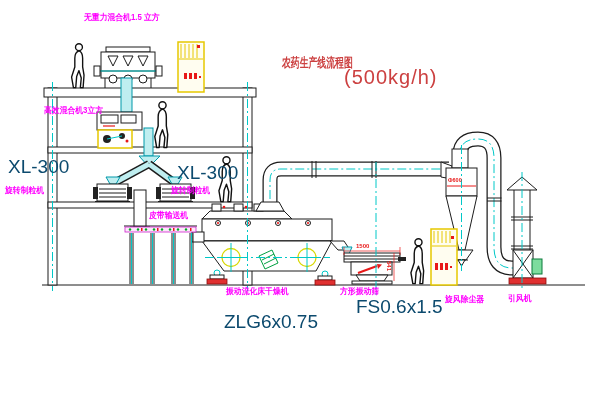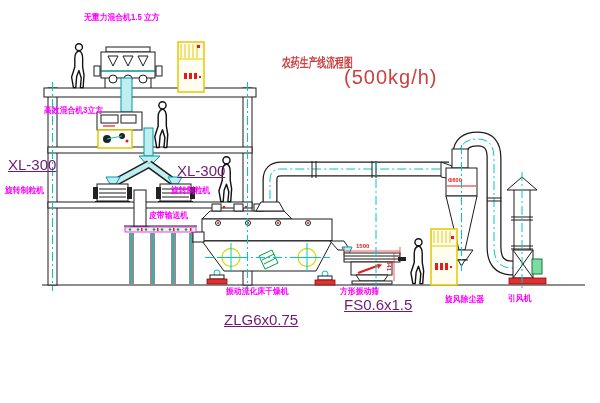--- a/index.html
+++ b/index.html
@@ -1,21 +1,21 @@
 <!DOCTYPE html>
 <html><head>
 <meta charset="utf-8">
 <style>
   html,body{margin:0;padding:0;background:#fff;}
   .stage{position:relative;width:600px;height:403px;background:#ffffff;overflow:hidden;
          font-family:"Liberation Sans",sans-serif;padding-left:15px;}
   .stage svg{position:absolute;left:0;top:0;}
   .lbl{position:absolute;white-space:nowrap;line-height:1;}
   .m{color:#ff00ff;font-size:8.5px;font-weight:bold;transform:scaleX(.92);transform-origin:0 0;}
-  .m2{color:#701a75;font-size:15px;font-weight:normal;letter-spacing:0;text-decoration:underline;}
+  .m2{color:#0c4a6e;font-size:19px;font-weight:normal;letter-spacing:0;}
   .r{color:#e81919;font-size:6px;font-weight:bold;}
   .rv{color:#e81919;font-size:6px;font-weight:bold;writing-mode:vertical-rl;}
   .title-cn{color:#cc4040;font-size:13px;font-weight:bold;transform:scaleX(.68);transform-origin:0 0;}
   .title-cap{color:#cc4040;font-size:20px;font-weight:400;letter-spacing:1px;margin-top:20px;}
   .wfill{fill:#fff;stroke:#1c1c1c;stroke-width:1;}
   .ln{stroke:#1c1c1c;fill:none;stroke-width:1;}
   .cy{stroke:#00c8c8;fill:none;stroke-width:1;}
   .cyd{stroke:#00c8c8;fill:none;stroke-width:1;stroke-dasharray:9 3 2 3;}
   .yellow{stroke:#e6c800;fill:none;}
 </style>
@@ -309,20 +309,20 @@
 <div class="lbl title-cap" style="left:344px;top:47px">(500kg/h)</div>
 <div class="lbl m" style="left:44px;top:106px">高效混合机3立方</div>
 <div class="lbl m2" style="left:8px;top:157px">XL-300</div>
 <div class="lbl m" style="left:5px;top:186px">旋转制粒机</div>
 <div class="lbl m2" style="left:177px;top:163px">XL-300</div>
 <div class="lbl m" style="left:171px;top:186px">旋转制粒机</div>
 <div class="lbl m" style="left:149px;top:211px">皮带输送机</div>
 <div class="lbl m" style="left:226px;top:287px">振动流化床干燥机</div>
 <div class="lbl m2" style="left:224px;top:312px">ZLG6x0.75</div>
 <div class="lbl m" style="left:340px;top:287px">方形振动筛</div>
-<div class="lbl m2" style="left:344px;top:297px">FS0.6x1.5</div>
+<div class="lbl m2" style="left:356px;top:297px">FS0.6x1.5</div>
 <div class="lbl m" style="left:445px;top:295px">旋风除尘器</div>
 <div class="lbl m" style="left:508px;top:294px">引风机</div>
 <div class="lbl r" style="left:356px;top:243px">1500</div>
 <div class="lbl rv" style="left:386px;top:261px">541</div>
 <div class="lbl r" style="left:448px;top:178px;font-size:5.5px">Φ600</div>
 
 </div>
 
 </body></html>

